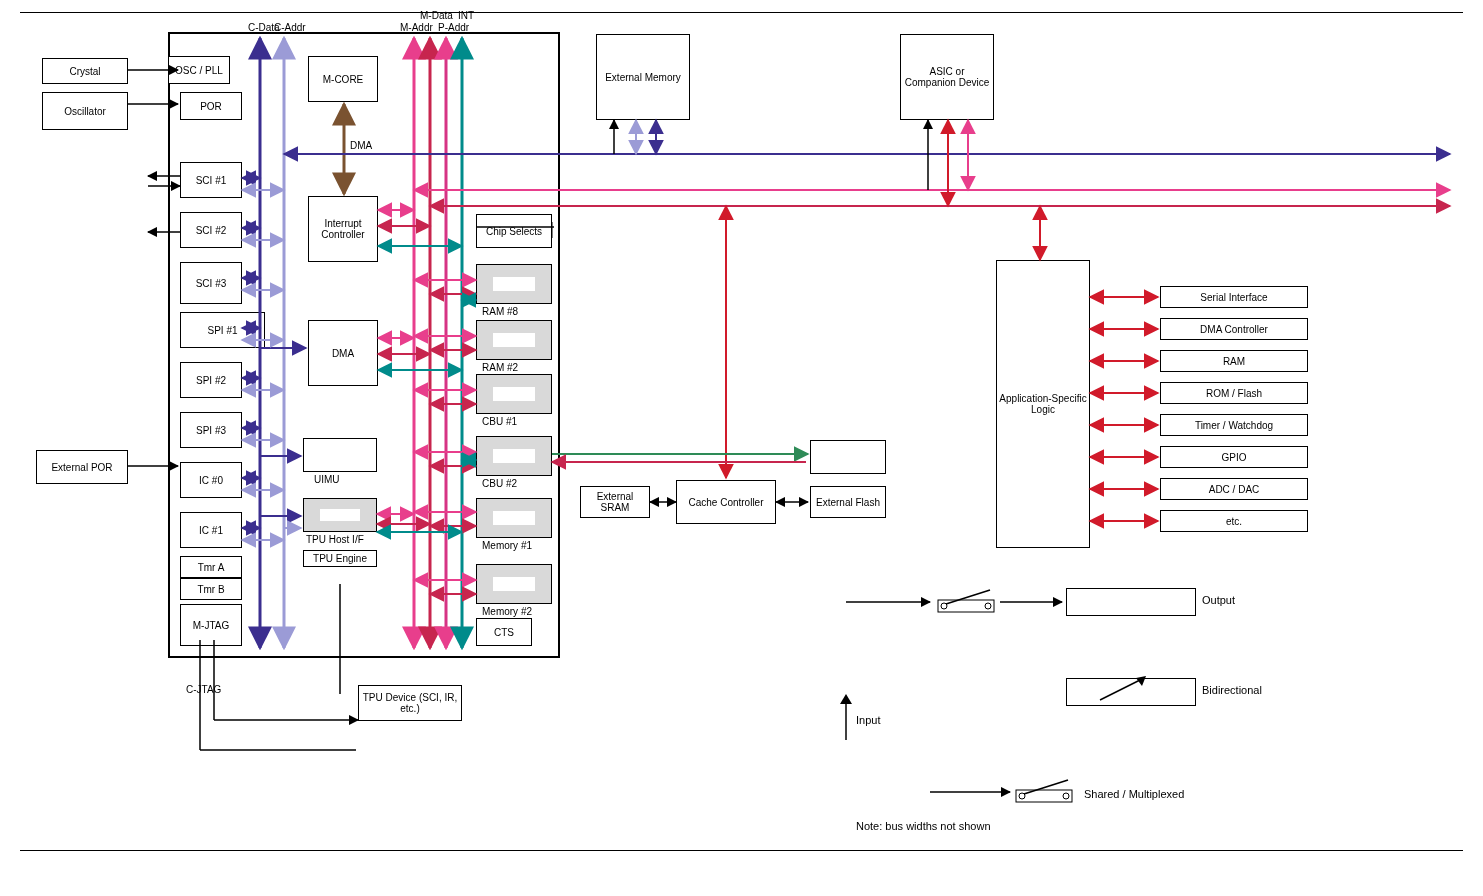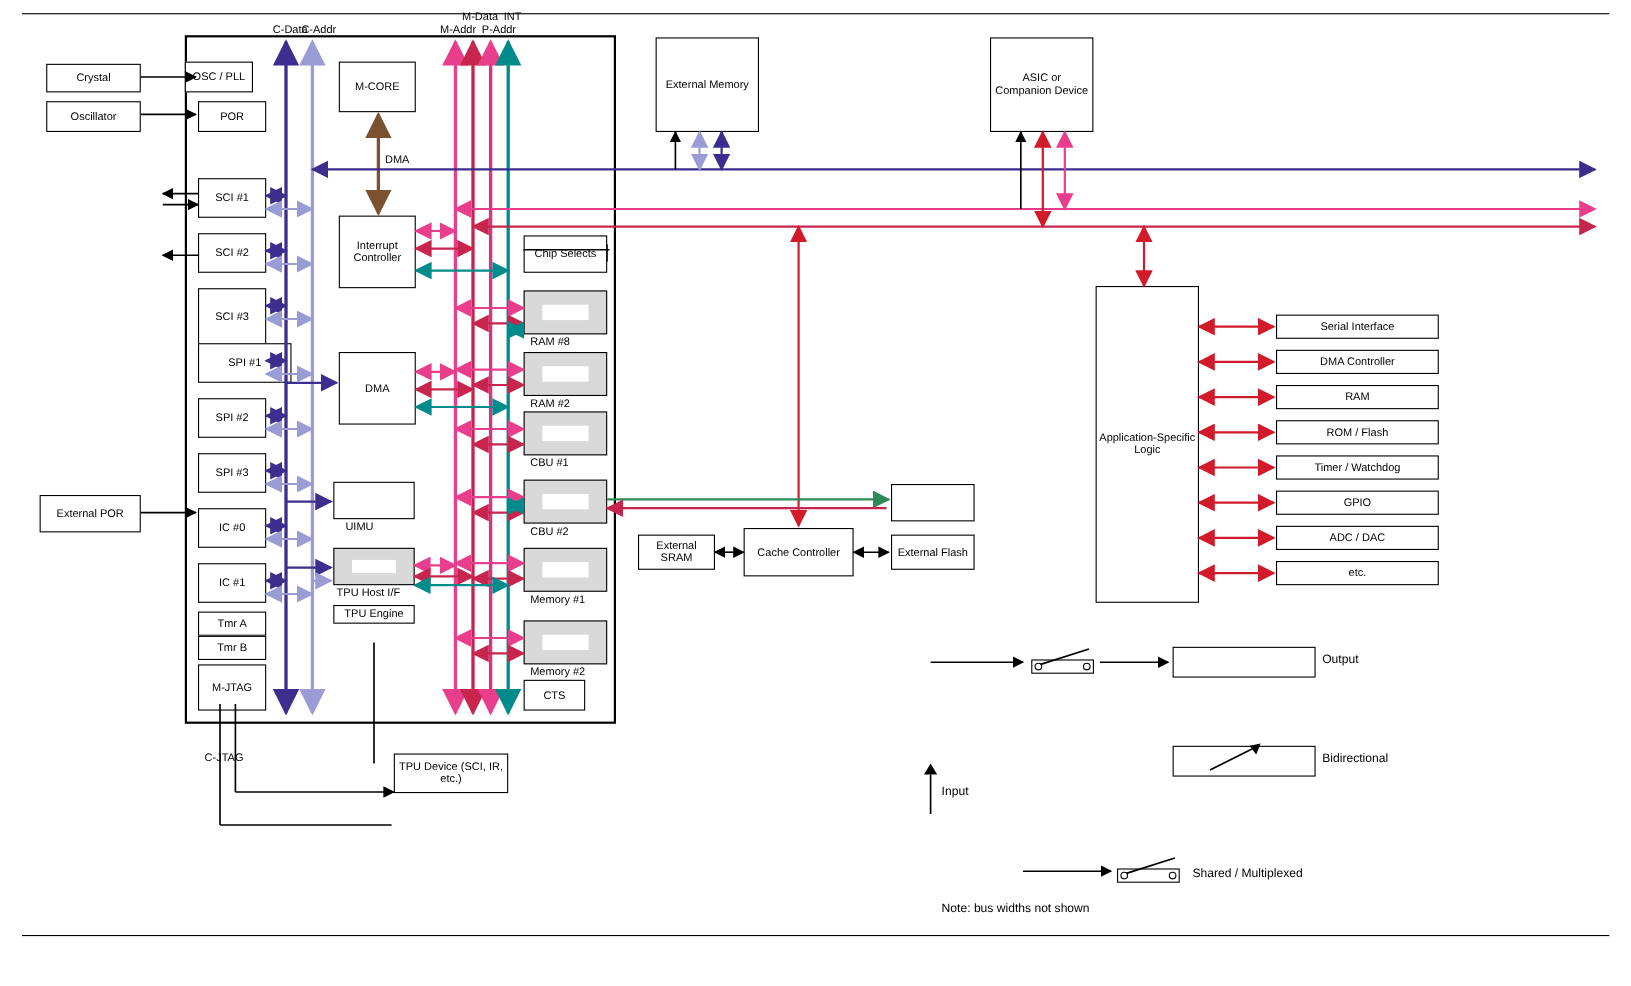--- a/index.html
+++ b/index.html
@@ -17,29 +17,29 @@
 </head>
 <body>
 
 <div class="stage">
   <div class="hr-top"></div>
   <div class="hr-bot"></div>
 
   <div class="main-outline" style="left:168px;top:32px;width:392px;height:626px"></div>
 
   <div class="box" style="left:42px;top:58px;width:86px;height:26px">Crystal</div>
-  <div class="box" style="left:42px;top:92px;width:86px;height:28px">Oscillator</div>
+  <div class="box" style="left:42px;top:92px;width:86px;height:38px">Oscillator</div>
   <div class="box" style="left:36px;top:450px;width:92px;height:34px">External POR</div>
 
   <div class="box" style="left:168px;top:56px;width:62px;height:28px">OSC / PLL</div>
   <div class="box" style="left:180px;top:92px;width:62px;height:28px">POR</div>
 
   <div class="box" style="left:180px;top:162px;width:62px;height:36px">SCI #1</div>
   <div class="box" style="left:180px;top:212px;width:62px;height:36px">SCI #2</div>
-  <div class="box" style="left:180px;top:262px;width:62px;height:52px">SCI #3</div>
+  <div class="box" style="left:180px;top:262px;width:62px;height:42px">SCI #3</div>
   <div class="box" style="left:180px;top:312px;width:85px;height:36px">SPI #1</div>
   <div class="box" style="left:180px;top:362px;width:62px;height:36px">SPI #2</div>
   <div class="box" style="left:180px;top:412px;width:62px;height:36px">SPI #3</div>
   <div class="box" style="left:180px;top:462px;width:62px;height:36px">IC #0</div>
   <div class="box" style="left:180px;top:512px;width:62px;height:36px">IC #1</div>
   <div class="box" style="left:180px;top:556px;width:62px;height:22px">Tmr A</div>
   <div class="box" style="left:180px;top:578px;width:62px;height:22px">Tmr B</div>
   <div class="box" style="left:180px;top:604px;width:62px;height:42px">M-JTAG</div>
 
   <div class="box" style="left:308px;top:56px;width:70px;height:46px">M-CORE</div>

